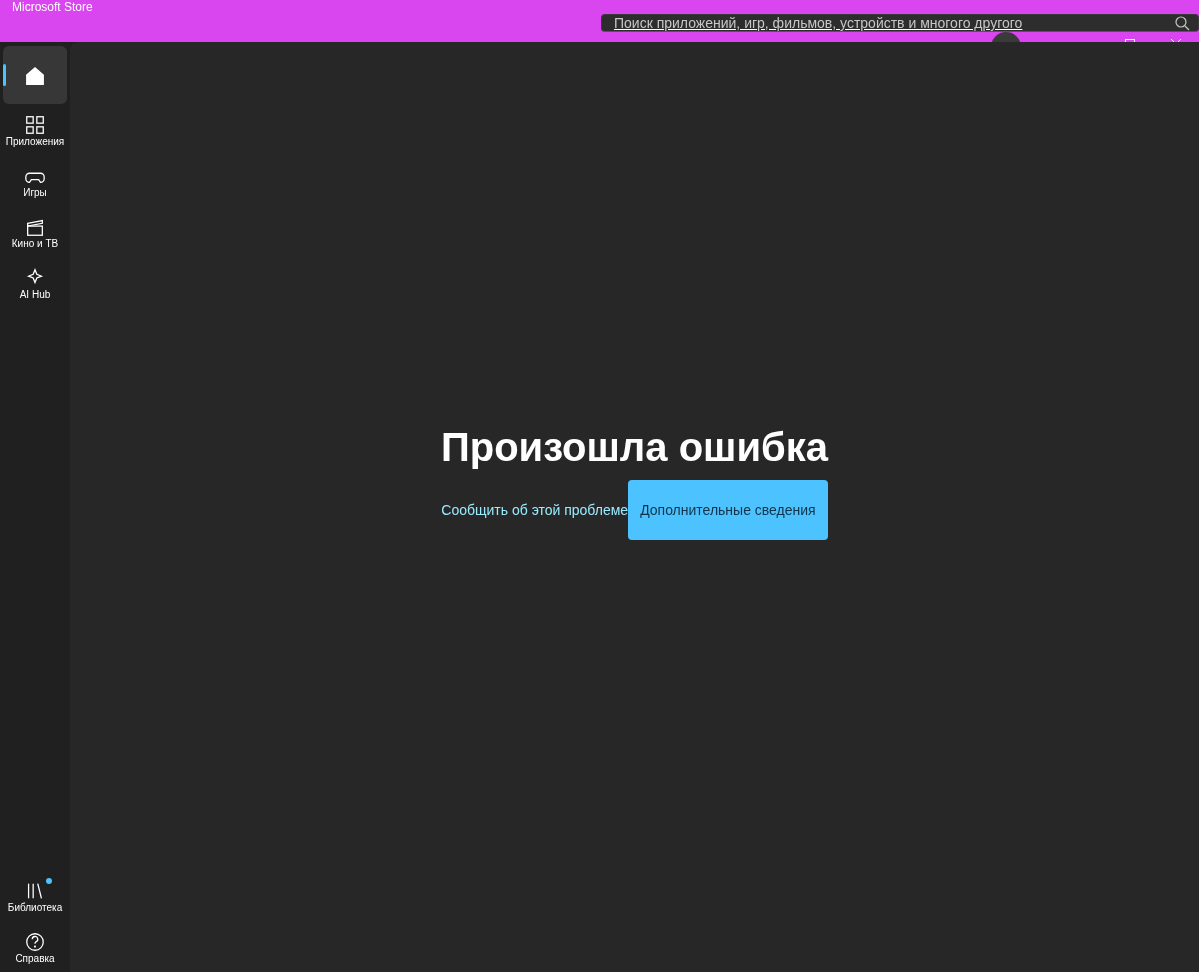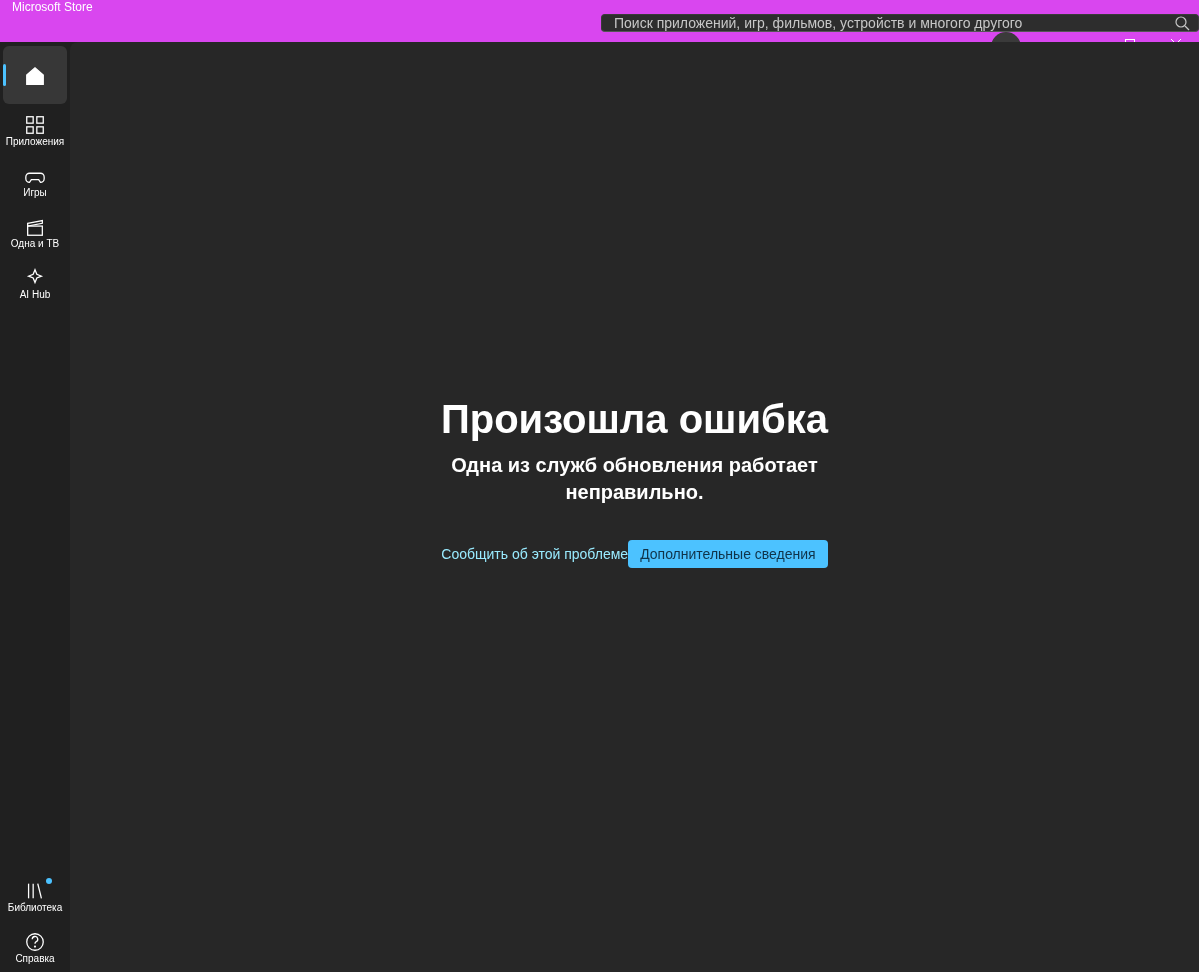--- a/index.html
+++ b/index.html
@@ -35,20 +35,21 @@
   margin-left: auto;
   width: 598px;
   height: 32px;
   background: #2d2d2d;
   border: 1px solid #3a3a3a;
   border-radius: 4px;
   display: flex;
   align-items: center;
   padding: 0 8px 0 12px;
   border-bottom: 1px solid #555;
+  text-decoration: underline;
 }
 .searchbar input {
   flex: 1;
   background: transparent;
   border: none;
   outline: none;
   color: #fff;
   font-size: 14px;
 }
 .searchbar input::placeholder { color: #c7c7c7; }
@@ -168,21 +169,21 @@
 }
 .link-btn {
   color: #99ebff;
   font-size: 14px;
   cursor: pointer;
 }
 .accent-btn {
   background: #4cc2ff;
   color: #10344a;
   border: none;
-  padding: 6px 12px;
+  padding: 22px 12px;
   border-radius: 4px;
   font-size: 14px;
   cursor: pointer;
 }
 .footer-codes {
   position: absolute;
   bottom: 6px;
   left: 0; right: 0;
   text-align: center;
   font-size: 12px;
@@ -246,21 +247,21 @@
       <svg viewBox="0 0 24 24">
           <path d="M6 9h12a4 4 0 0 1 4 4v2a4 4 0 0 1-4 4l-2-3h-8l-2 3a4 4 0 0 1-4-4v-2a4 4 0 0 1 4-4z"></path>
         </svg>
       <span class="nav-label">Игры</span>
     </div>
     <div class="nav-item">
       <svg viewBox="0 0 24 24">
           <path d="M4 8l16-3v3l-16 3z"></path>
           <rect x="4" y="11" width="16" height="10"></rect>
         </svg>
-      <span class="nav-label">Одна и ТВ</span>
+      <span class="nav-label">Кино и ТВ</span>
     </div>
     <div class="nav-item">
       <svg viewBox="0 0 24 24">
           <path d="M12 3l2 5 5 2-5 2-2 5-2-5-5-2 5-2z"></path>
         </svg>
       <span class="nav-label">AI Hub</span>
     </div>
     <div class="sidebar-spacer"></div>
     <div class="nav-item">
       <div class="notif-dot"></div>
@@ -277,20 +278,19 @@
           <path d="M9 9a3 3 0 1 1 4 2.8c-.8.4-1 1-1 2"></path>
           <circle cx="12" cy="17" r="0.5" fill="#fff"></circle>
         </svg>
       <span class="nav-label">Справка</span>
     </div>
   </div>
 
   <div class="main">
     <div class="error-block">
       <div class="error-title">Произошла ошибка</div>
-      <div class="error-sub">Одна из служб обновления работает неправильно.</div>
       <div class="actions">
         <span class="link-btn">Сообщить об этой проблеме</span>
         <button class="accent-btn">Дополнительные сведения</button>
       </div>
     </div>
   </div>
 </div>
 
 </body></html>

